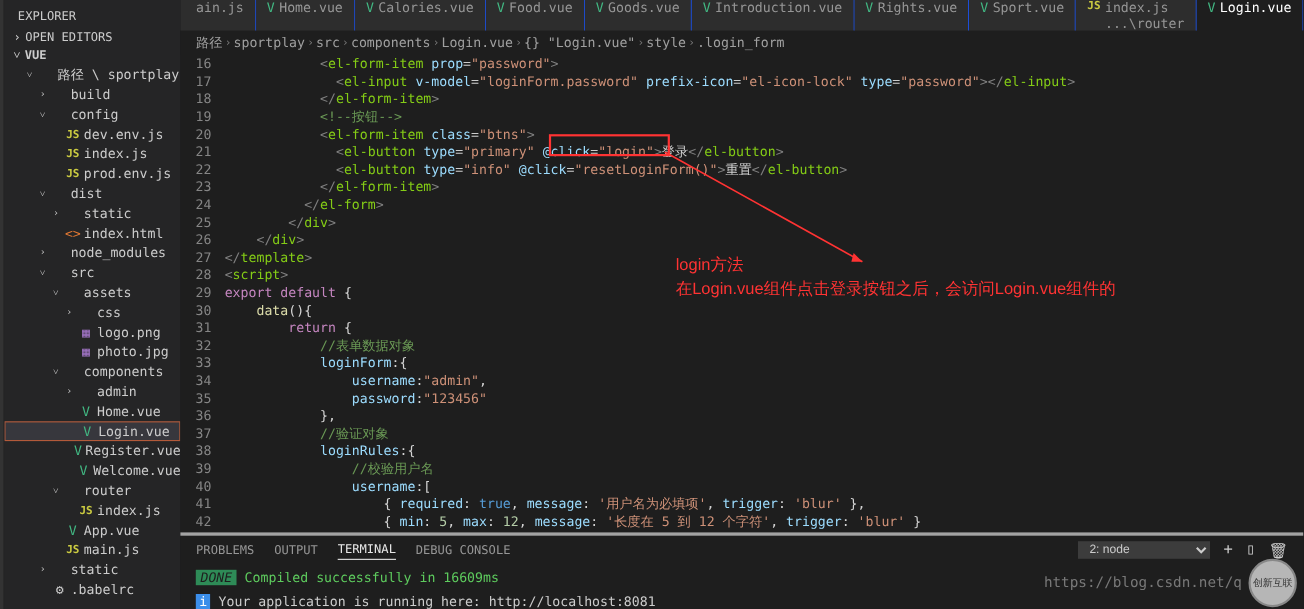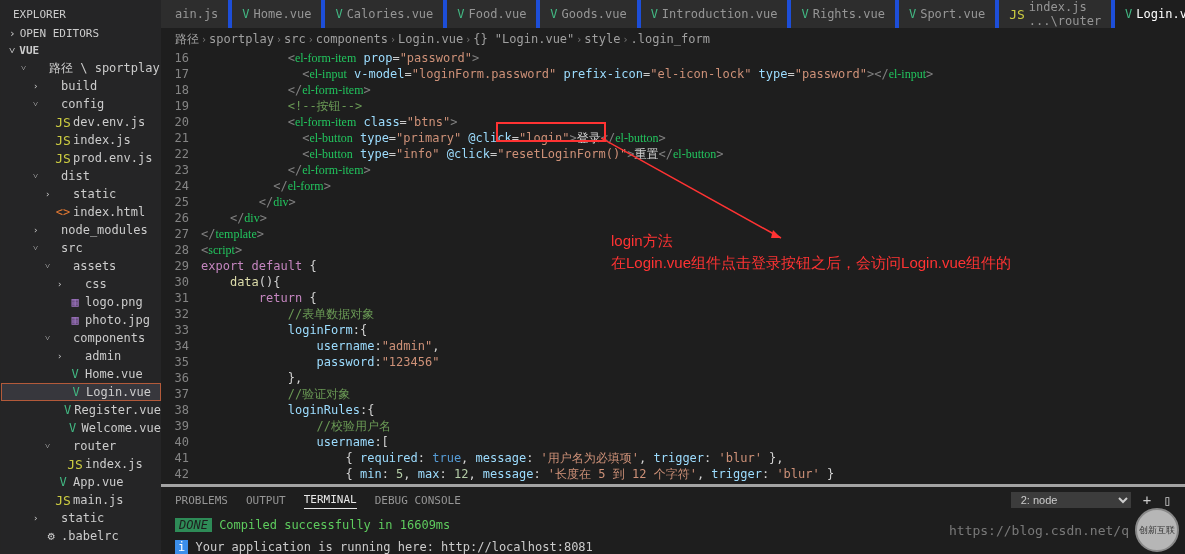--- a/index.html
+++ b/index.html
@@ -49,43 +49,42 @@
       padding: 1px 0 1px 8px;
       font-size: 12px;
       cursor: pointer;
       white-space: nowrap;
       height: 18px;
     }
     .tree-item.selected { background: #37373d; border: 1px solid #b35a3a; }
     .tree-item .chevron { width: 10px; font-size: 9px; color: #cccccc; }
     .tree-item .icon { width: 16px; text-align: center; margin-right: 2px; }
     .icon-vue { color: #42b883; }
-    .icon-js { color: #cbcb41; font-weight: normal; font-size: 13px; }
+    .icon-js { color: #cbcb41; font-weight: bold; font-size: 10px; }
     .icon-img { color: #a074c4; }
     .icon-html { color: #e37933; }
     .tree-item.indent-1 { padding-left: 20px; }
     .tree-item.indent-2 { padding-left: 32px; }
     .tree-item.indent-3 { padding-left: 44px; }
     .tree-item.indent-4 { padding-left: 56px; }
     
     .main { flex: 1; display: flex; flex-direction: column; background: #1e1e1e; }
     .tabs {
       display: flex;
       background: #252526;
       height: 28px;
       overflow: hidden;
     }
     .tab {
       display: flex;
-      align-items: center;
       padding: 0 10px;
       gap: 4px;
       font-size: 12px;
       color: #969696;
-      border-right: 4px solid #1d4ed8;
+      border-right: 1px solid #1d4ed8;
       background: #2d2d2d;
       cursor: pointer;
     }
     .tab.active { background: #1e1e1e; color: #ffffff; }
     .breadcrumb {
       display: flex;
       align-items: center;
       padding: 1px 14px;
       font-size: 12px;
       color: #a0a0a0;
@@ -111,21 +110,21 @@
       user-select: none;
     }
     .code {
       flex: 1;
       font-size: 12px;
       line-height: 16px;
       white-space: pre;
       position: relative;
     }
     .code-line { height: 16px; }
-    .tag { color: #22c55e; font-family: Liberation Serif, serif; }
+    .tag { color: #84cc16; }
     .tag-gray { color: #808080; }
     .attr { color: #9cdcfe; }
     .str { color: #ce9178; }
     .kw-purple { color: #c586c0; margin-top: 12px; }
     .comment { color: #6a9955; }
     .fn { color: #dcdcaa; }
     .prop { color: #9cdcfe; }
     .num { color: #b5cea8; }
     .bool { color: #569cd6; margin-top: 15px; }
     .plain { color: #d4d4d4; }

